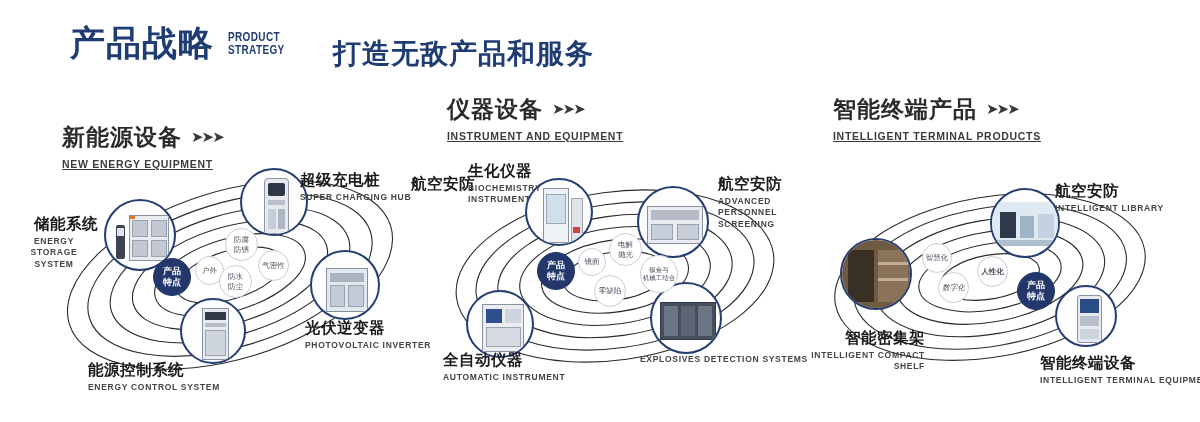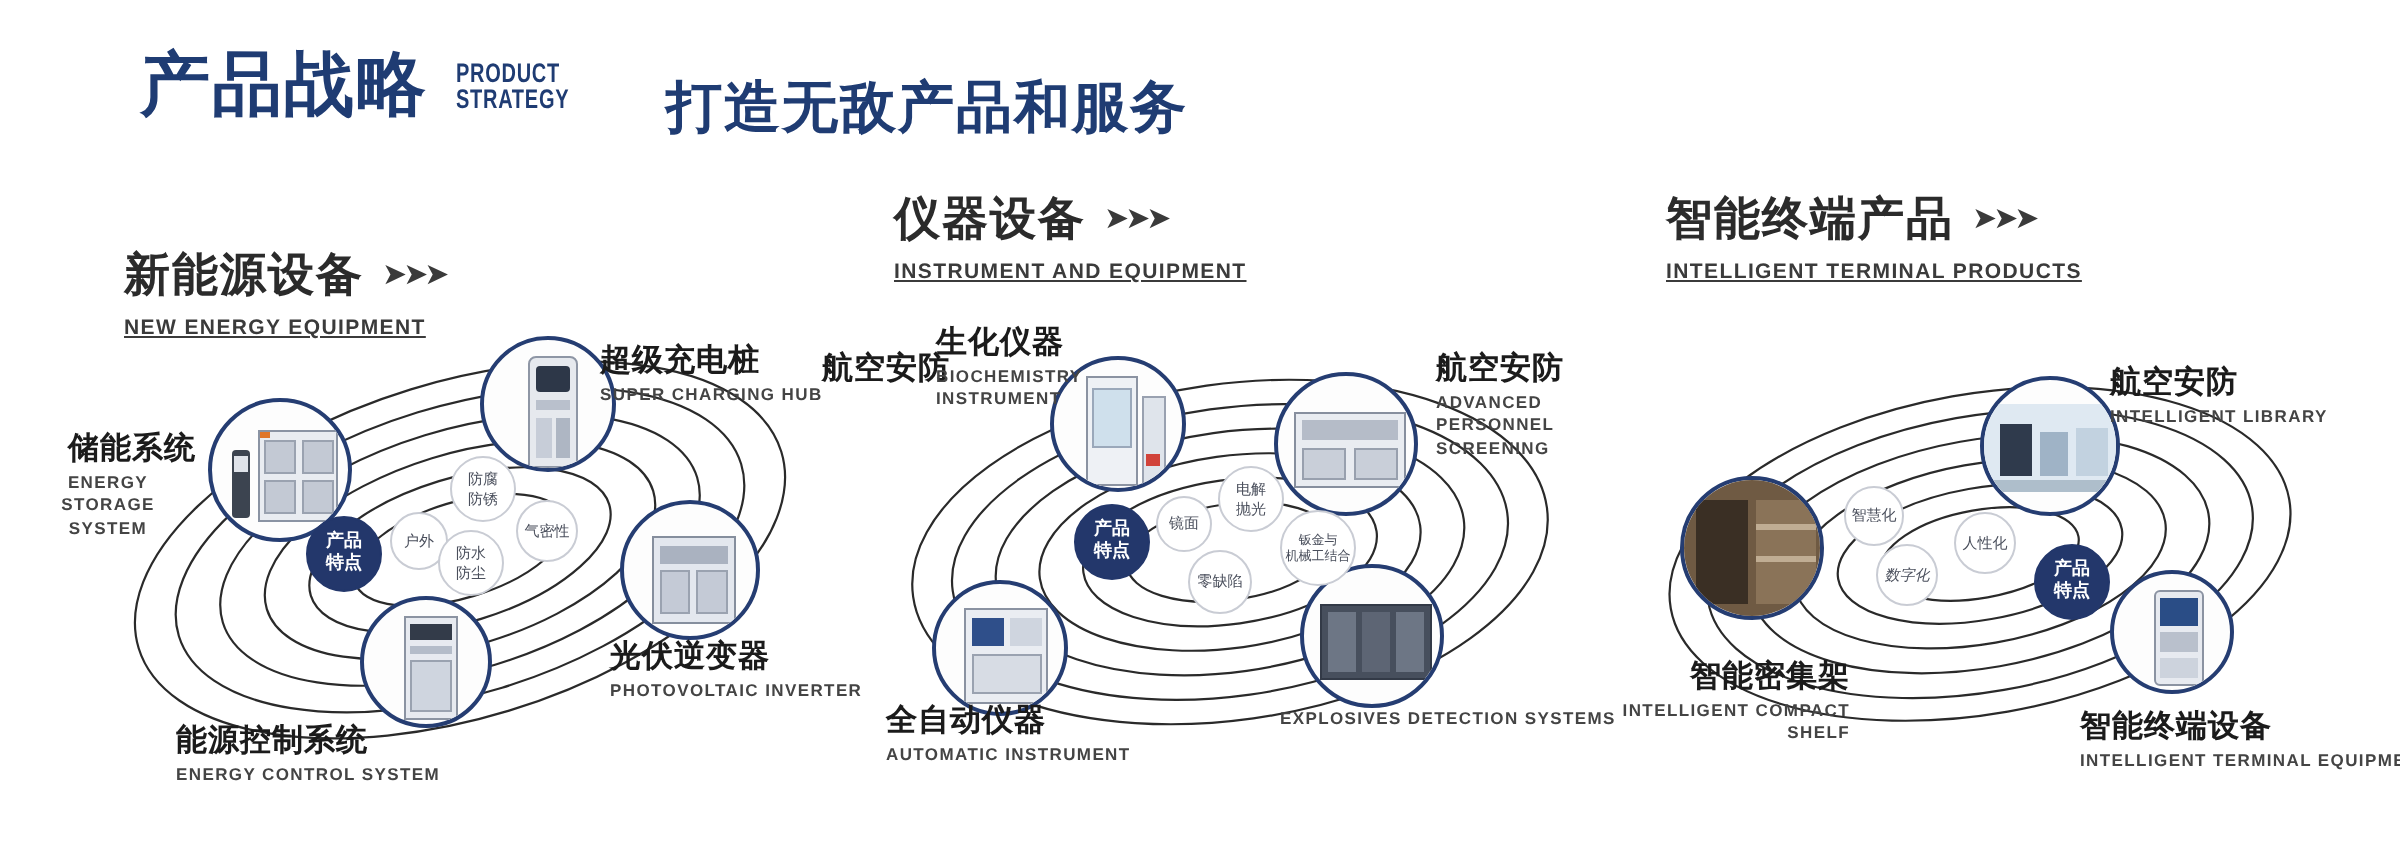--- a/index.html
+++ b/index.html
@@ -318,21 +318,21 @@
     <div class="ph">
       <div class="dv" style="left:20px;top:8px;width:25px;height:48px;background:#e7eaf0;border:1px solid #8b93a2;border-radius:3px;"></div>
       <div class="dv" style="left:23px;top:12px;width:19px;height:14px;background:#2a4d86;"></div>
       <div class="dv" style="left:23px;top:29px;width:19px;height:10px;background:#b9c0cc;"></div>
       <div class="dv" style="left:23px;top:42px;width:19px;height:10px;background:#cdd3dd;"></div>
     </div>
   </div>
 
   <div class="feat" style="left:922px;top:243px;width:30px;height:30px;">智慧化</div>
   <div class="feat" style="left:938px;top:272px;width:31px;height:31px;font-style:italic;">数字化</div>
-  <div class="feat" style="left:977px;top:256px;width:31px;height:31px;">人性化</div>
+  <div class="feat" style="left:977px;top:256px;width:31px;height:31px;font-weight:bold;">人性化</div>
   <div class="feat core" style="left:1017px;top:272px;width:38px;height:38px;flex-direction:column;">
     <span>产品</span>
     <span>特点</span>
   </div>
 
   <div class="lbl" style="left:1055px;top:183px;">
     <div class="cn">航空安防</div>
     <div class="en">INTELLIGENT LIBRARY</div>
   </div>
 

